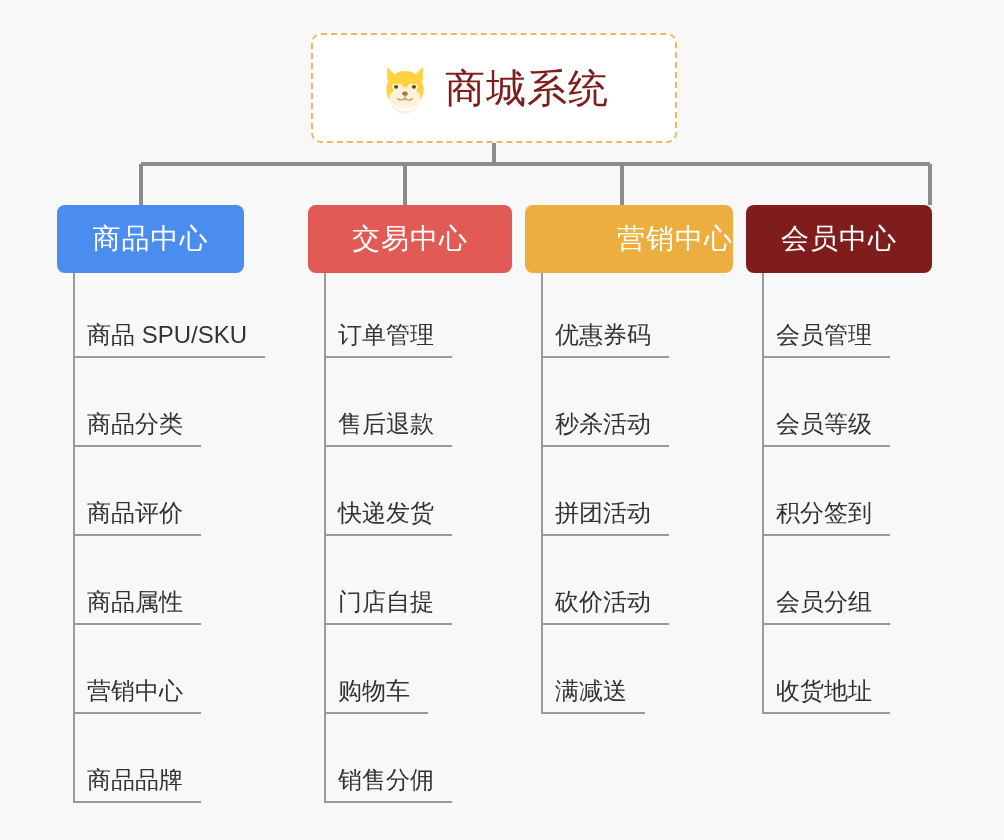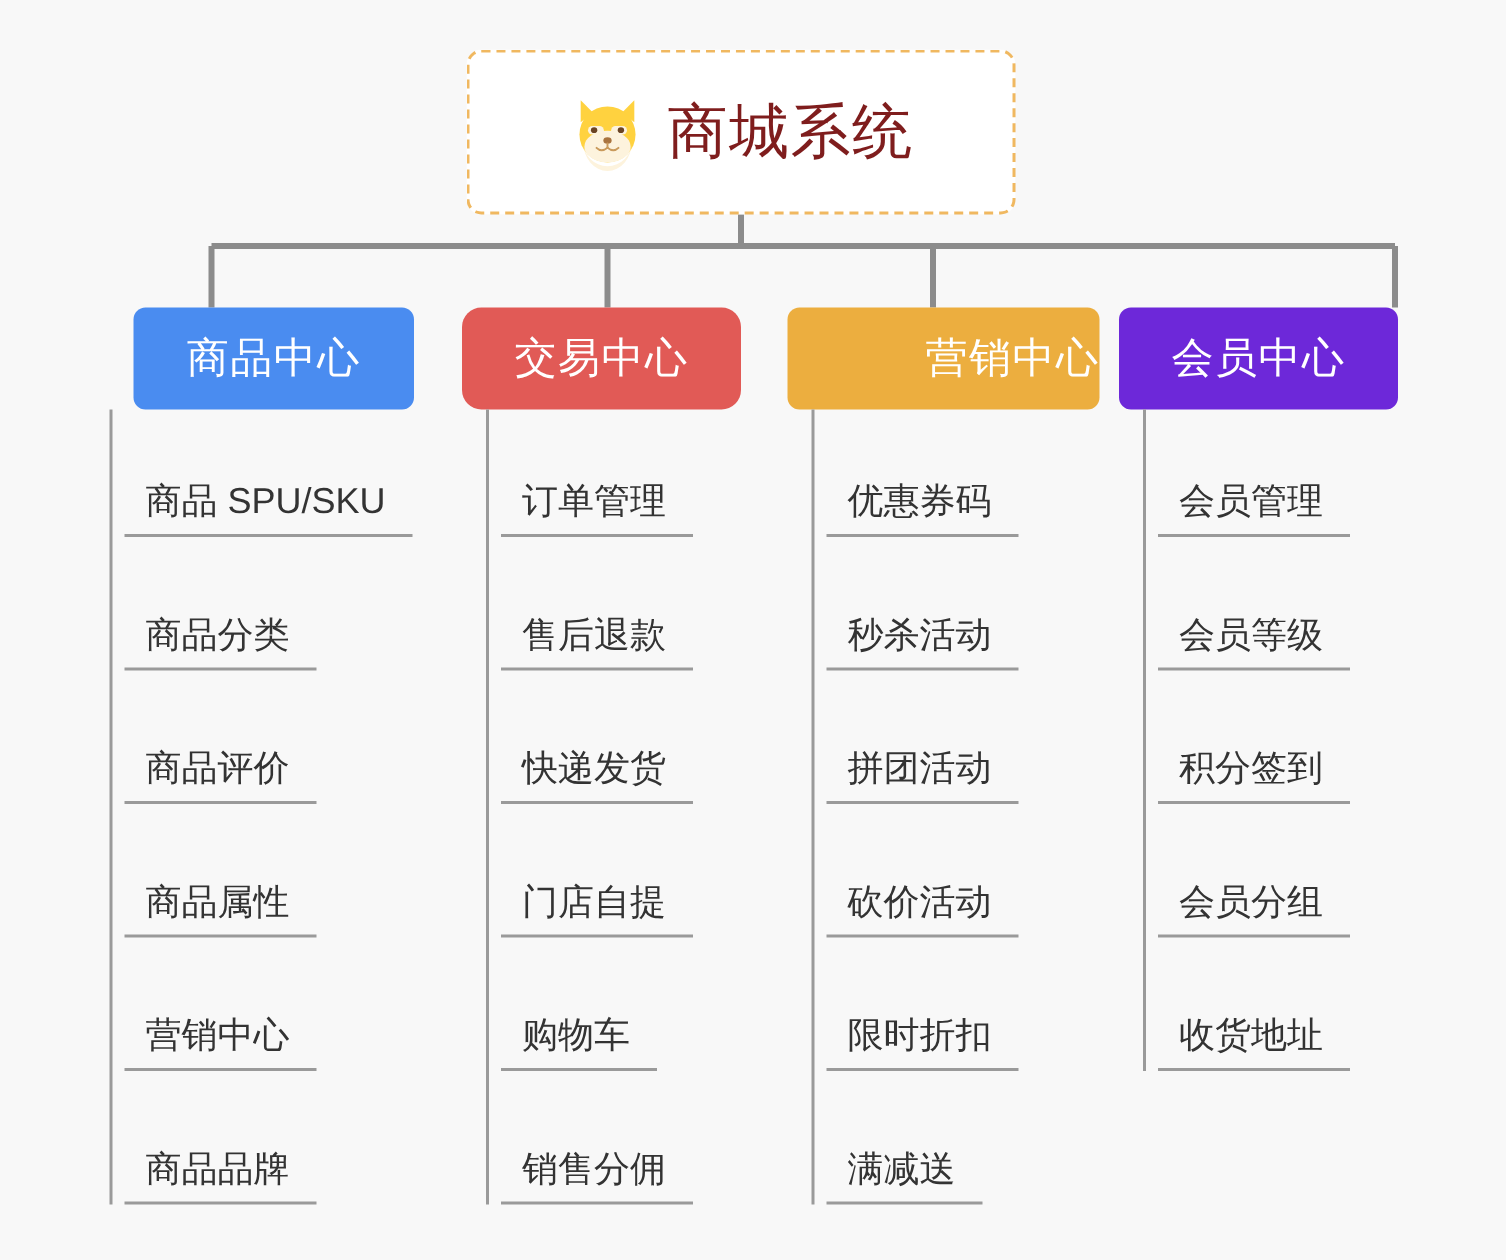--- a/index.html
+++ b/index.html
@@ -77,21 +77,21 @@
     border-radius: 8px;
     display: flex;
     align-items: center;
     justify-content: center;
     color: #ffffff;
     font-size: 28px;
     letter-spacing: 1px;
     white-space: nowrap;
   }
   .col-0 .branch-header { width: 187px; }
-  .col-1 .branch-header { width: 186px; border-radius: 13px; }
+  .col-1 .branch-header { width: 204px; }
   .col-2 .branch-header { width: 208px; justify-content: flex-end; }
   .col-3 .branch-header { width: 186px; }
 
   .leaf-list {
     position: relative;
     margin-top: 0;
     padding-left: 16px;
   }
   
   .leaf-list::before {
@@ -103,21 +103,21 @@
     width: 2px;
     background: #9a9a9a;
   }
 
   .leaf-item {
     position: relative;
     height: 89px;
     box-sizing: border-box;
     display: flex;
     align-items: flex-end;
-    padding-left: 24px;
+    padding-left: 14px;
     padding-bottom: 4px;
   }
   .leaf-label {
     font-size: 24px;
     color: #333333;
     line-height: 1.15;
     white-space: nowrap;
     border-bottom: 2px solid #9a9a9a;
     padding: 0 18px 7px 0;
     margin-left: -14px;
@@ -158,21 +158,21 @@
       <ellipse cx="43" cy="30.5" rx="2.6" ry="2.3" fill="#6b4423"></ellipse>
       <ellipse cx="32" cy="39" rx="3.4" ry="2.6" fill="#a9743f"></ellipse>
       <path d="M32 41.5 L32 45" stroke="#c99a5b" stroke-width="1.6" fill="none" stroke-linecap="round"></path>
       <path d="M32 45 q-5 4 -9 0" stroke="#c99a5b" stroke-width="1.6" fill="none" stroke-linecap="round"></path>
       <path d="M32 45 q5 4 9 0" stroke="#c99a5b" stroke-width="1.6" fill="none" stroke-linecap="round"></path>
     </svg>
     <span class="root-title" style="color: #7f1d1d;">商城系统</span>
   </div>
 
   <div class="column col-0">
-    <div class="branch-header" style="background: rgb(74, 140, 240); margin-left: 32px;">
+    <div class="branch-header" style="background: rgb(74, 140, 240);">
       <span>商品中心</span>
     </div>
     <div class="leaf-list">
       <div class="leaf-item">
           <span class="leaf-label">商品 SPU/SKU</span>
         </div>
       <div class="leaf-item">
           <span class="leaf-label">商品分类</span>
         </div>
       <div class="leaf-item">
@@ -227,30 +227,27 @@
       <div class="leaf-item">
           <span class="leaf-label">秒杀活动</span>
         </div>
       <div class="leaf-item">
           <span class="leaf-label">拼团活动</span>
         </div>
       <div class="leaf-item">
           <span class="leaf-label">砍价活动</span>
         </div>
       <div class="leaf-item">
-          <span class="leaf-label">限时折扣</span>
-        </div>
-      <div class="leaf-item">
           <span class="leaf-label">满减送</span>
         </div>
     </div>
   </div>
 
   <div class="column col-3">
-    <div class="branch-header" style="background: #6d28d9;">
+    <div class="branch-header" style="background: #7f1d1d;">
       <span>会员中心</span>
     </div>
     <div class="leaf-list">
       <div class="leaf-item">
           <span class="leaf-label">会员管理</span>
         </div>
       <div class="leaf-item">
           <span class="leaf-label">会员等级</span>
         </div>
       <div class="leaf-item">

